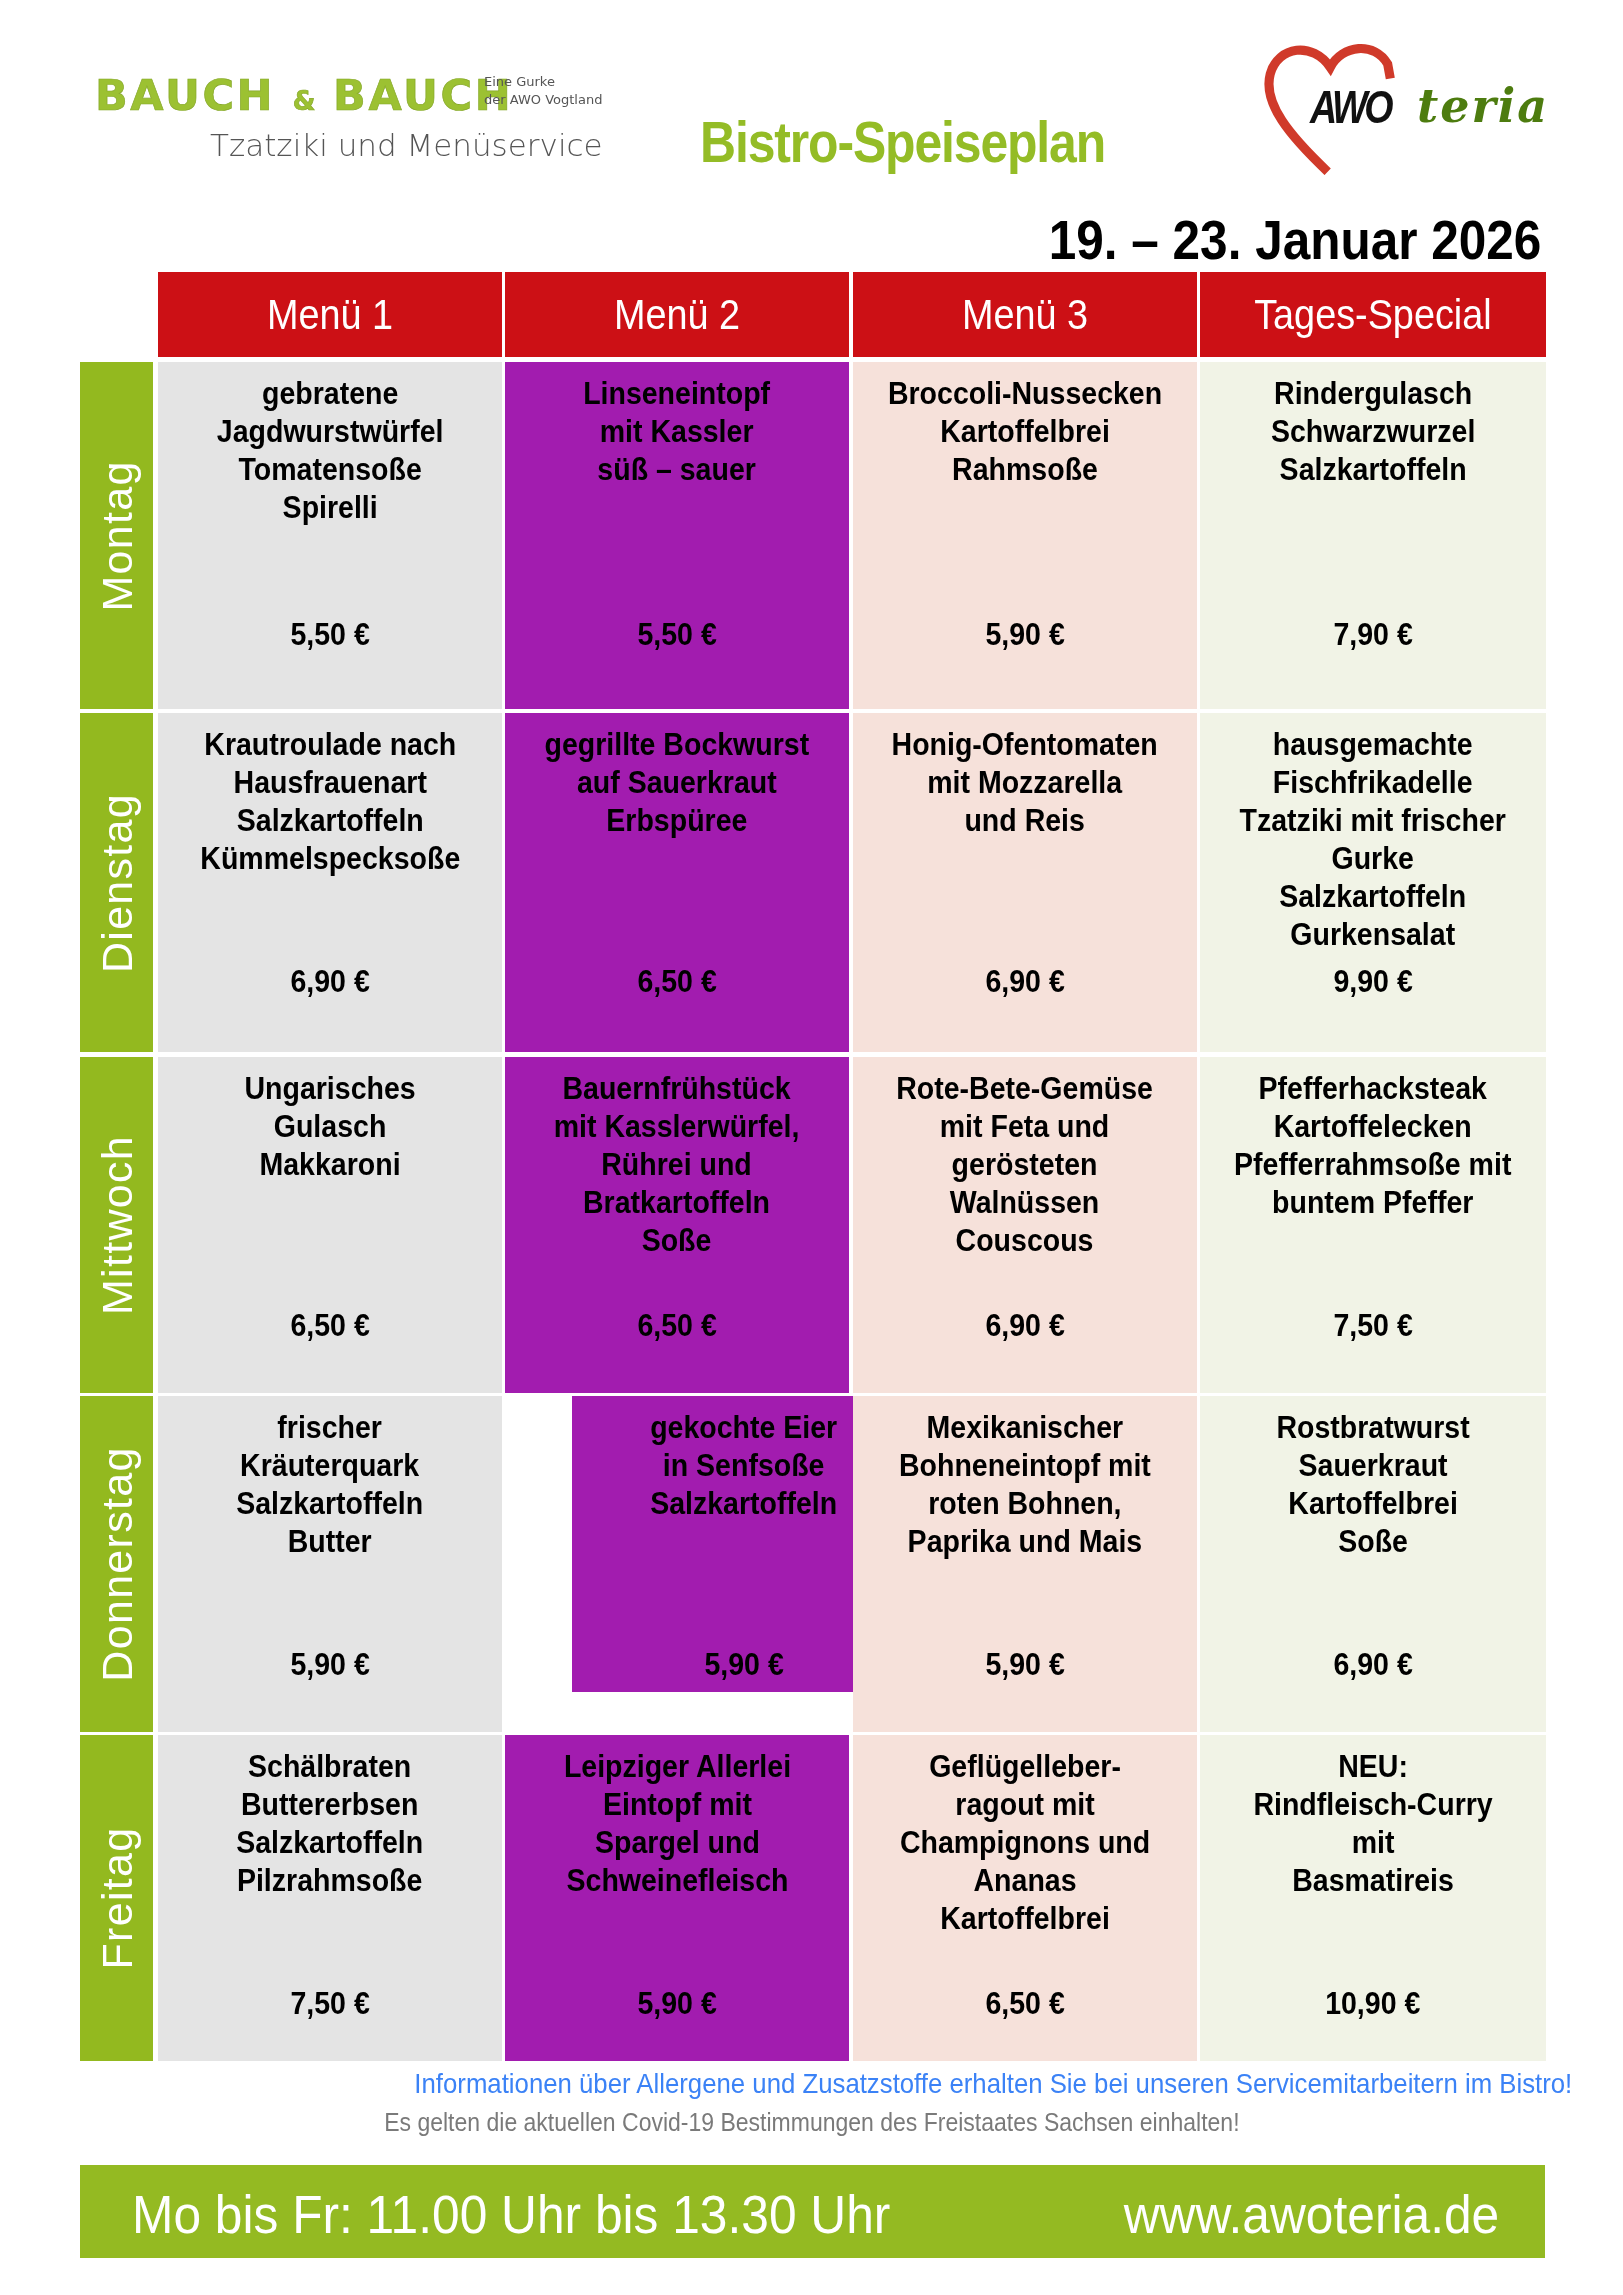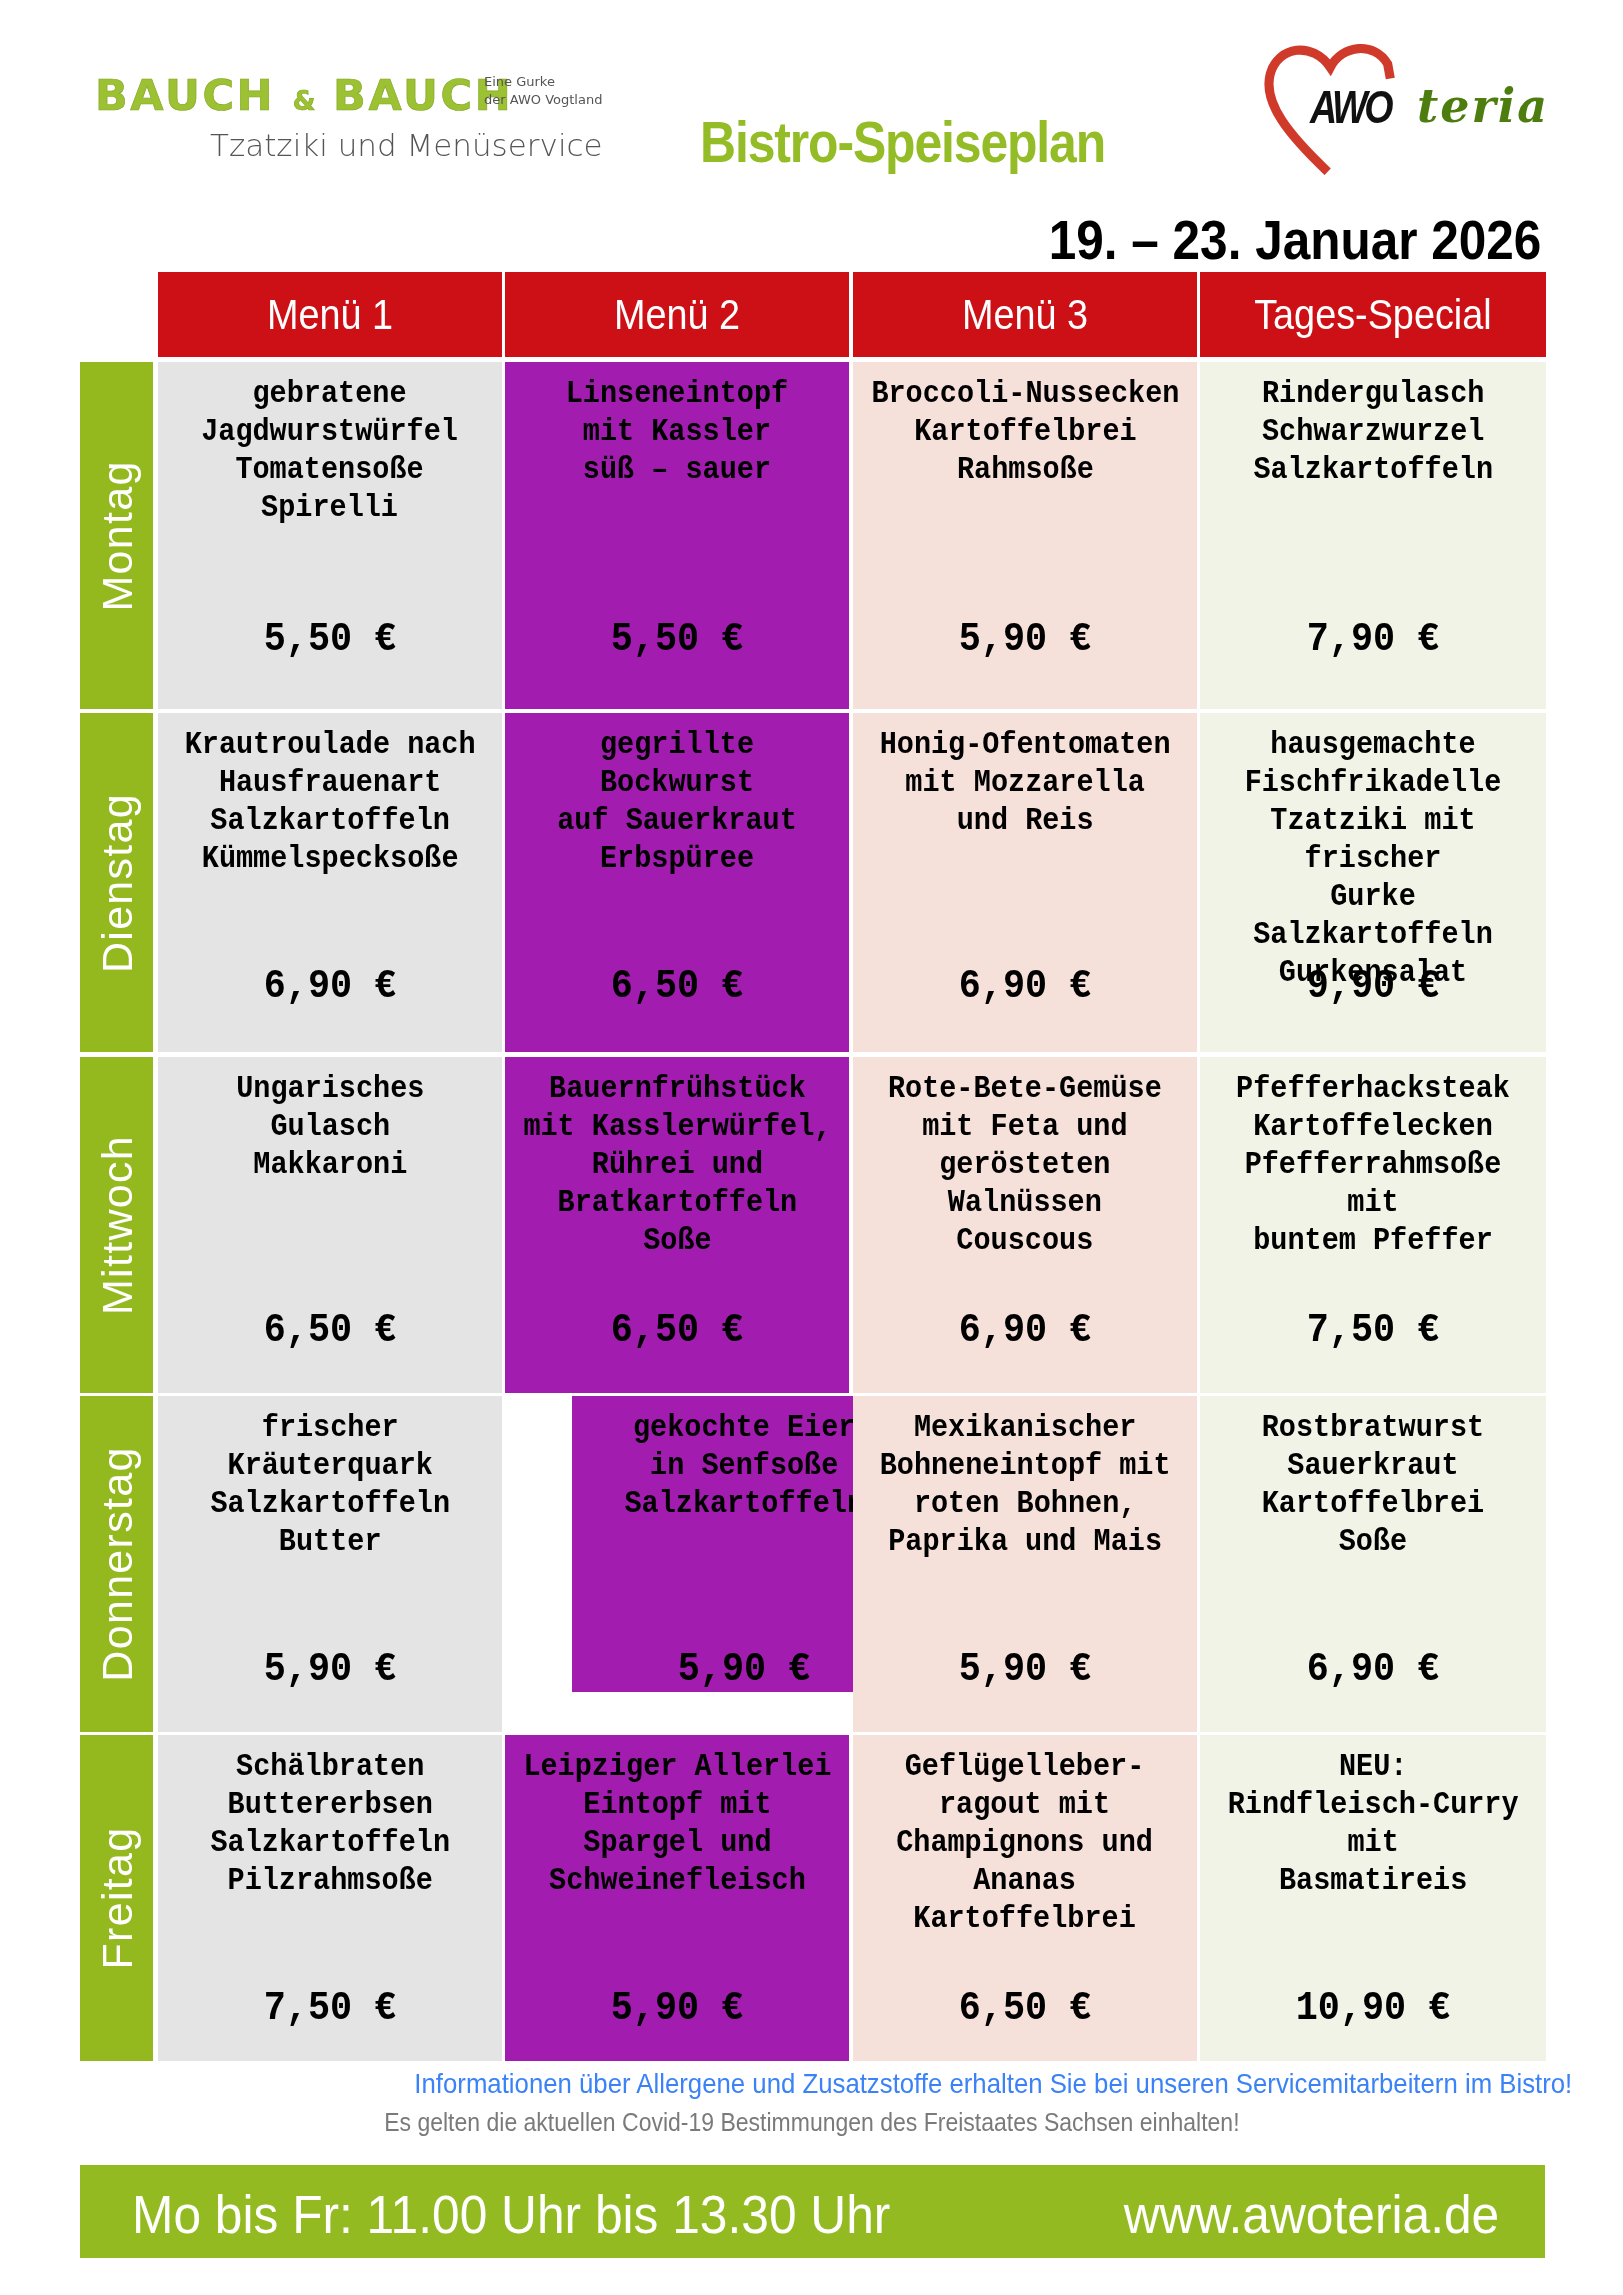--- a/index.html
+++ b/index.html
@@ -23,24 +23,24 @@
 
   .date-title { right:82px; top:208px; font-size:55px; font-weight:bold; color:#000; transform:scaleX(0.9); transform-origin:right top; white-space:nowrap; }
 
   
   .th { position:absolute; top:272px; height:85px; background:#cc1015; color:#fff; font-size:42px; display:flex; align-items:center; justify-content:center; white-space:nowrap; }
   .th span { display:inline-block; transform:scaleX(0.9); }
 
   .day { position:absolute; left:80px; width:73px; background:#93b91f; overflow:hidden; }
   .day span { position:absolute; left:50%; top:50%; transform:translate(-50%,-50%) rotate(-90deg); color:#fff; font-size:43px; white-space:nowrap; letter-spacing:1.3px; }
 
-  .cell { position:absolute;font-family:Liberation Mono, monospace; }
+  .cell { position:absolute; }
   .cell .dish { position:absolute; left:0; right:0; top:13px; text-align:center; font-size:31px; font-weight:bold; line-height:38px; white-space:pre-line; }
   .cell .dish span, .cell .price span { display:inline-block; transform:scaleX(0.92); }
-  .cell .price { position:absolute; left:0; right:0; text-align:center; font-size:40px; font-weight:bold; }
+  .cell .price { position:absolute; left:0; right:0; text-align:center; font-size:31px; font-weight:bold; }
   .c1 { background:#e4e4e4; }
   .c2 { background:#a21caf; }
   .c3 { background:#f6e1da; }
   .c4 { background:#f1f3e6; }
 
   .info { left:0; width:1623px; top:2068px; text-align:right; font-size:28px; color:#3b82f6; }
   .info span { display:inline-block; transform:scaleX(0.92); }
   .covid { left:0; width:1623px; top:2108px; text-align:center; font-size:25px; color:#7a7a7a; }
   .covid span { display:inline-block; transform:scaleX(0.92); }
 

